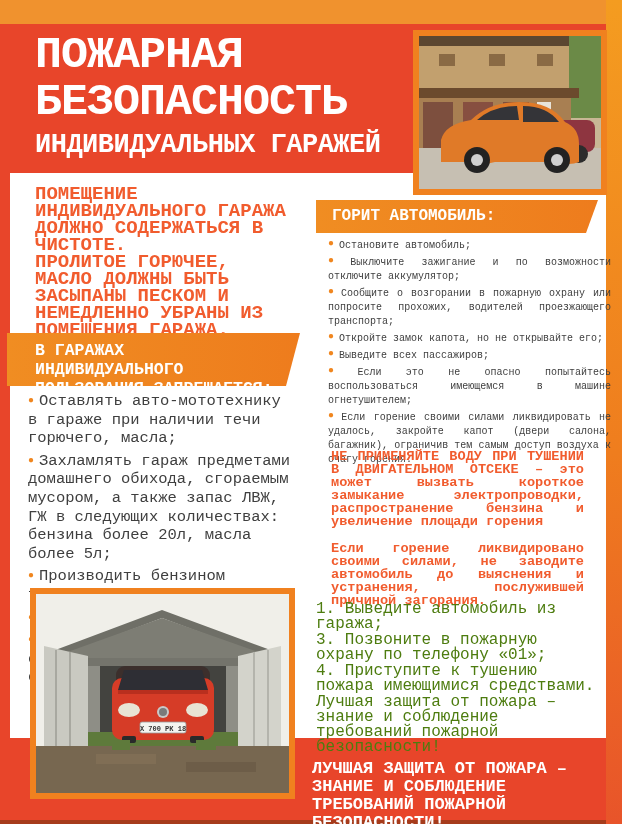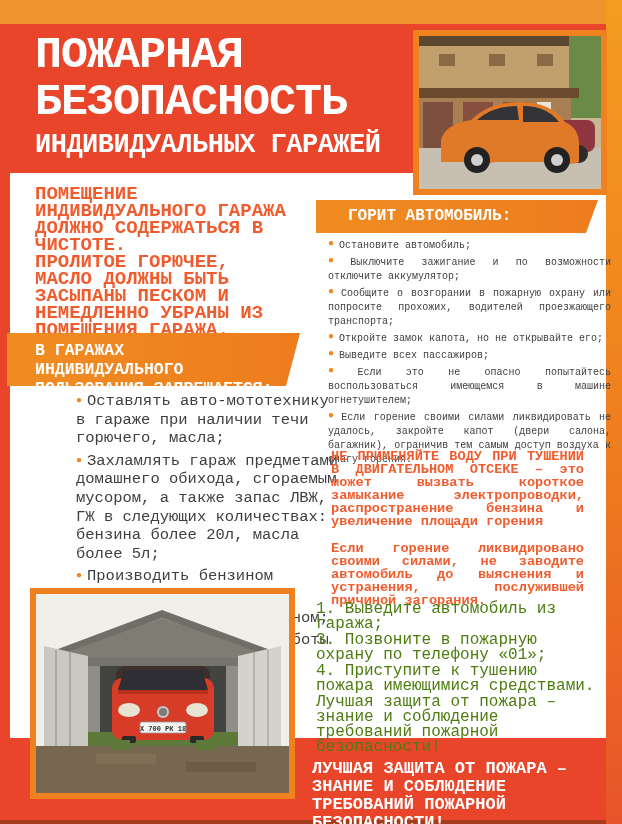--- a/index.html
+++ b/index.html
@@ -32,26 +32,26 @@
   .intro { position:absolute; left:35px; top:186px; width:258px;
            color:#f15c2e; font-weight:700; font-size:19px; line-height:17px; }
   .intro p { margin:0; }
 
   .banner { position:absolute; background:linear-gradient(90deg,#f08d22,#ee7c1d);
             color:#ffffff; font-weight:700; box-sizing:border-box;
             clip-path:polygon(0 0,100% 0,calc(100% - 14px) 100%,0 100%); }
   .banner-prohibited { left:7px; top:333px; width:293px; height:53px;
             font-size:16.5px; line-height:19px; padding:8px 18px 0 28px; }
   .banner-right { left:316px; width:282px; height:33px; font-size:16px; line-height:33px;
-            padding-left:32px; clip-path:polygon(0 0,100% 0,calc(100% - 12px) 100%,0 100%); }
+            padding-left:16px; clip-path:polygon(0 0,100% 0,calc(100% - 12px) 100%,0 100%); }
   .banner-burning { top:200px; }
   .banner-fire    { top:565px; }
 
   .list-left { position:absolute; left:28px; top:392px; width:266px;
-               color:#3f3f3f; font-size:15.5px; line-height:18.6px;margin-left:48px; }
+               color:#3f3f3f; font-size:15.5px; line-height:18.6px; }
   .list-left div { margin-bottom:4px; }
   .bullet-item::before { content:"\25CF"; color:#f0861f; font-size:10px;
                vertical-align:2px; margin-right:5px; }
 
   
   .list-burning { position:absolute; left:328px; top:237px; width:283px;
                color:#3f3f3f; font-size:10px; line-height:14px; text-align:justify; }
   .list-burning div { margin-bottom:1px; }
 
   .warning { position:absolute; left:316px; top:436px; width:283px;

